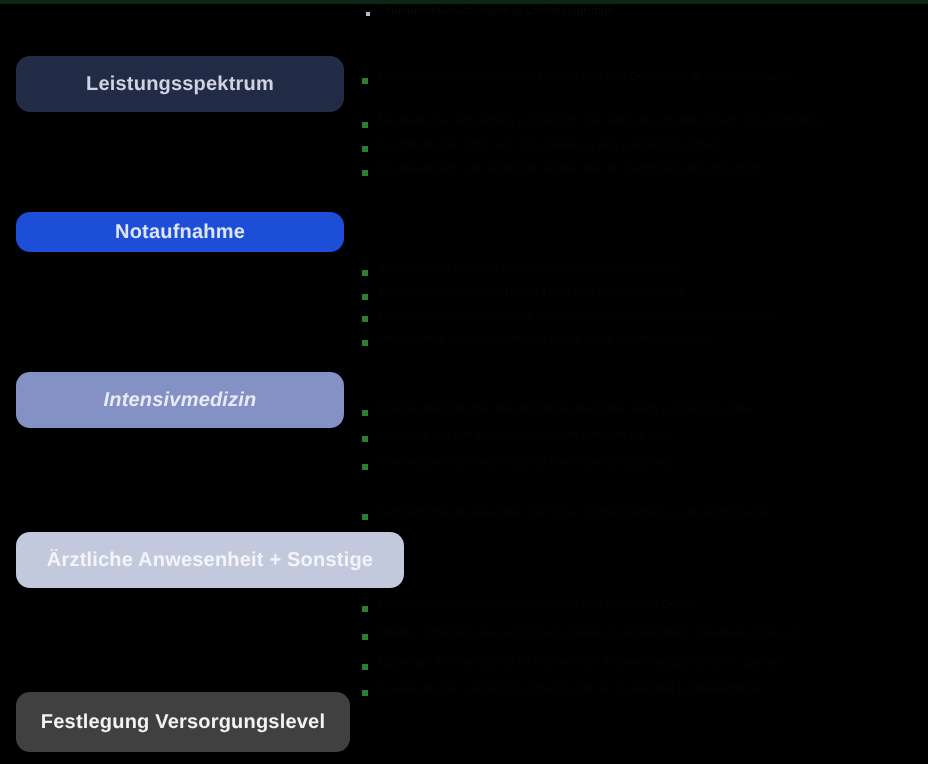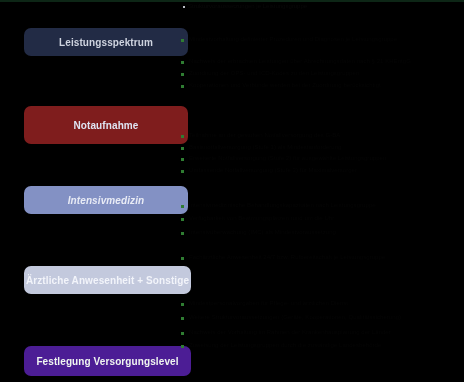--- a/index.html
+++ b/index.html
@@ -32,21 +32,21 @@
   
   .cat-col {
     position: absolute;
     left: 0;
     top: 0;
     width: 178px;
     height: 382px;
   }
   .cat-box {
     position: absolute;
-    left: 24px;
+    left: 8px;
     border-radius: 7px;
     display: flex;
     align-items: center;
     justify-content: center;
     box-sizing: border-box;
     padding: 0 6px;
     text-align: center;
   }
   .cat-label {
     font-size: 10px;
@@ -111,33 +111,33 @@
 <div id="stage">
 
   <div class="top-rule"></div>
 
   <div class="cat-col">
 
     <div class="cat-box" style="top: 28px; height: 28px; width: 164px; background: rgb(34, 43, 69);">
       <span class="cat-label" style="color: rgb(207, 212, 224);">Leistungsspektrum</span>
     </div>
 
-    <div class="cat-box" style="top: 106px; height: 38px; width: 164px; background: #7f1d1d;">
+    <div class="cat-box" style="top: 106px; height: 20px; width: 164px; background: #1d4ed8;">
       <span class="cat-label" style="color: rgb(223, 228, 242);">Notaufnahme</span>
     </div>
 
     <div class="cat-box" style="top: 186px; height: 28px; width: 164px; background: rgb(131, 145, 196);">
       <span class="cat-label" style="color: rgb(232, 235, 245); font-style: italic;">Intensivmedizin</span>
     </div>
 
-    <div class="cat-box" style="top: 266px; height: 28px; width: 167px; background: rgb(195, 201, 221);">
+    <div class="cat-box" style="top: 266px; height: 28px; width: 194px; background: rgb(195, 201, 221);">
       <span class="cat-label" style="color: rgb(242, 244, 250);">Ärztliche Anwesenheit + Sonstige</span>
     </div>
 
-    <div class="cat-box" style="top: 346px; height: 30px; width: 167px; background: #4c1d95;">
+    <div class="cat-box" style="top: 346px; height: 30px; width: 167px; background: #404040;">
       <span class="cat-label" style="color: rgb(240, 245, 240);">Festlegung Versorgungslevel</span>
     </div>
 
   </div>
 
   <div class="detail-col">
     <div class="header-dot"></div>
     <div class="header-text">Strukturvoraussetzungen je Leistungsgruppe</div>
   <div class="detail-row" style="top: 36px;">
         <span class="bullet"></span>

